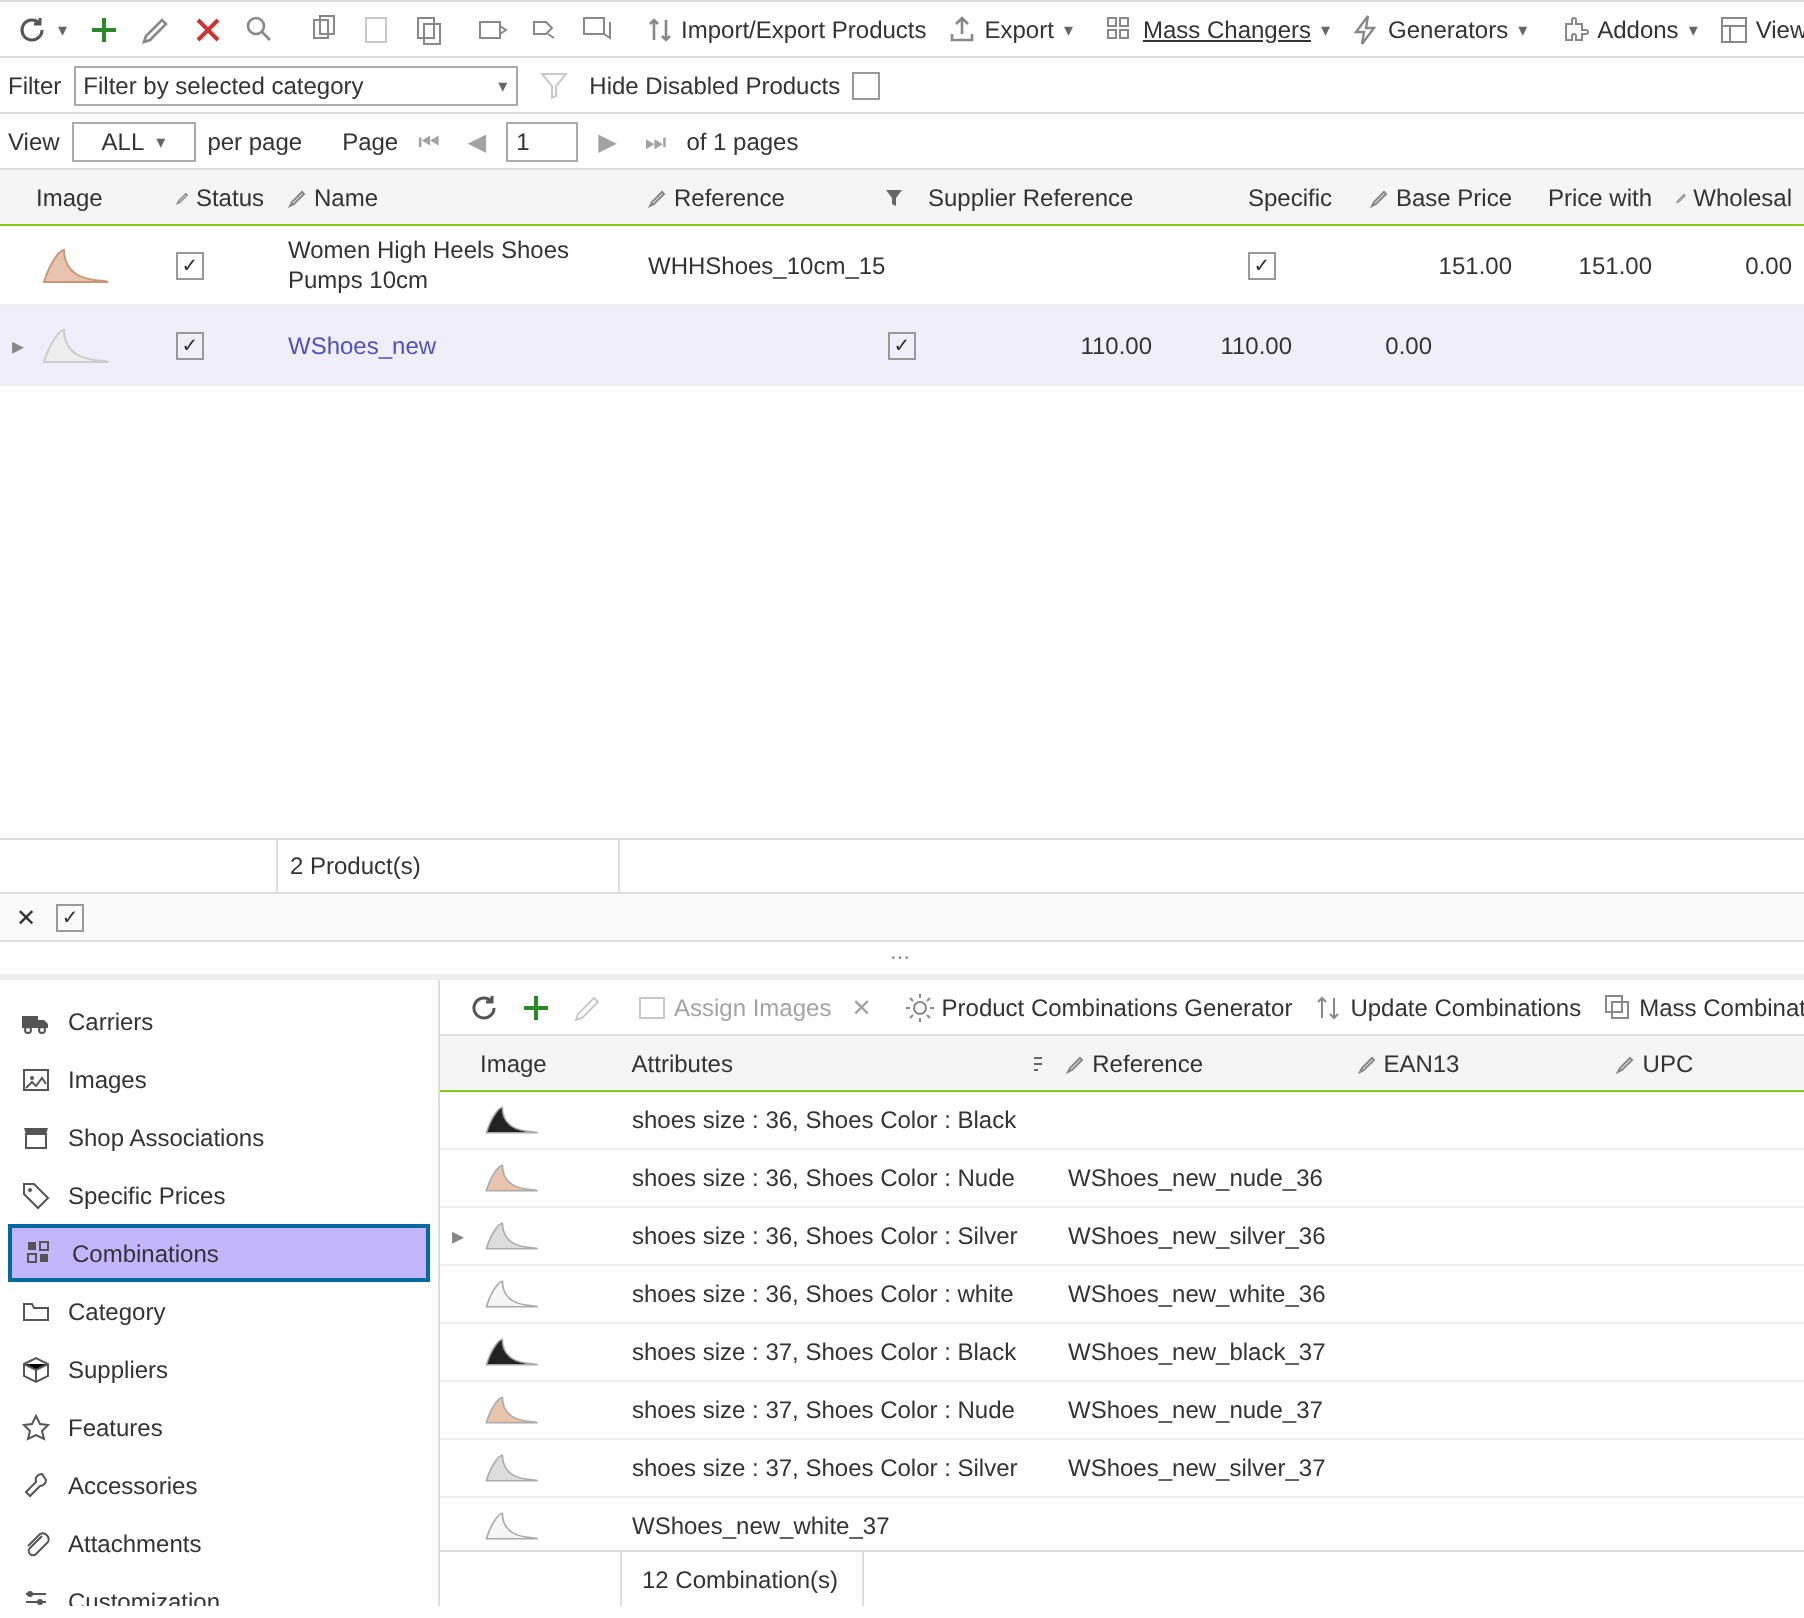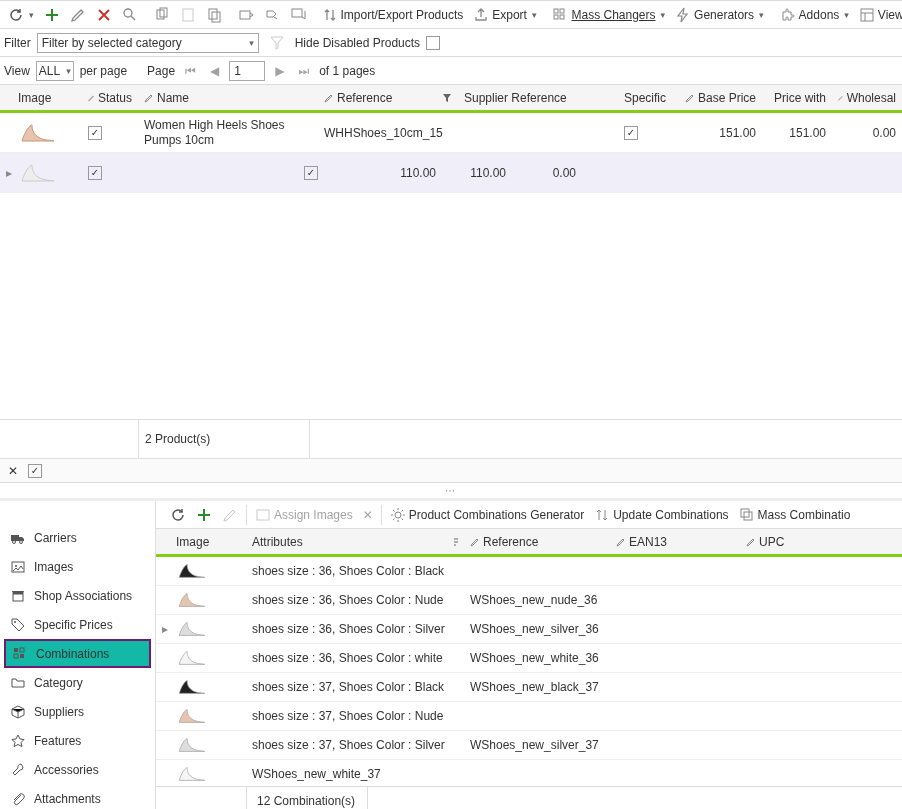--- a/index.html
+++ b/index.html
@@ -5,38 +5,38 @@
 *{box-sizing:border-box;margin:0;padding:0;font-family:"Segoe UI",Tahoma,sans-serif;font-size:12px;color:#333}
 body{background:#fff;width:902px;height:809px;overflow:hidden;border-top:1px solid #ddd}
 .toolbar{display:flex;align-items:center;height:28px;border-bottom:1px solid #ddd;padding:0 4px;gap:2px}
 .tbtn{display:flex;align-items:center;height:24px;padding:0 4px;cursor:pointer;gap:3px;white-space:nowrap}
 .sep{width:1px;height:20px;background:#ddd;margin:0 2px}
 .ic{width:16px;height:16px;display:inline-flex;align-items:center;justify-content:center}
 .caret{font-size:9px;color:#666;margin-left:2px}
 .filter-row{display:flex;align-items:center;height:28px;border-bottom:1px solid #ddd;padding:0 4px;gap:6px}
 .combo{display:flex;align-items:center;border:1px solid #aaa;height:20px;padding:0 4px;width:222px;justify-content:space-between;color:#555}
 .pager-row{display:flex;align-items:center;height:28px;border-bottom:1px solid #ddd;padding:0 4px;gap:6px}
-.sel{border:1px solid #aaa;height:20px;padding:0 2px;display:flex;align-items:center;gap:4px}
+.sel{border:1px solid #aaa;height:20px;padding:0 14px;display:flex;align-items:center;gap:4px}
 .pginput{border:1px solid #aaa;width:36px;height:20px;padding:0 4px}
-.grid-head{display:flex;height:28px;border-bottom:3px solid #84cc16;background:#f5f5f5;align-items:center}
+.grid-head{display:flex;height:28px;border-bottom:1px solid #84cc16;background:#f5f5f5;align-items:center}
 .gh{display:flex;align-items:center;height:100%;padding:0 6px;color:#555;gap:3px;overflow:hidden}
 .peng{width:10px;height:10px}
 .grid-row{display:flex;height:40px;border-bottom:1px solid #eee;align-items:center}
 .row2{background:#f0eef8}
 .gc{display:flex;align-items:center;height:100%;padding:0 6px;overflow:hidden}
 .chkbox{width:14px;height:14px;border:1px solid #999;display:inline-flex;align-items:center;justify-content:center}
 .chkbox.chk::after{content:"✓";font-size:10px;color:#333}
 .shoe{width:40px;height:24px}
-.status-row{height:40px;border-top:1px solid #ddd;border-bottom:1px solid #ddd;display:flex;align-items:flex-end}
+.status-row{height:28px;border-top:1px solid #ddd;border-bottom:1px solid #ddd;display:flex;align-items:flex-end}
 .status-cell{border-left:1px solid #ddd;border-right:1px solid #ddd;height:100%;display:flex;align-items:center;padding:0 6px;width:172px;margin-left:138px}
 .filter-bar{display:flex;align-items:center;height:24px;border-bottom:1px solid #ddd;padding:0 4px;gap:6px;background:#fafafa}
 .bottom{display:flex;height:316px;border-top:3px solid #eee}
-.sidebar{width:156px;border-right:1px solid #ddd;padding:22px 4px;overflow:hidden}
+.sidebar{width:220px;border-right:1px solid #ddd;padding:6px 4px;overflow:hidden}
 .sitem{display:flex;align-items:center;height:29px;padding:0 6px;gap:8px;cursor:pointer;color:#444}
-.sitem.sel-item{border:2px solid #701a75;background:#14b8a6}
+.sitem.sel-item{border:2px solid #0369a1;background:#c4b5fd}
 .right{flex:1;display:flex;flex-direction:column;overflow:hidden}
 .grid2{flex:1;overflow:hidden}
 .g2row{display:flex;height:29px;border-bottom:1px solid #eee;align-items:center}
 .g2c{padding:0 6px;display:flex;align-items:center;overflow:hidden}
 .status2{height:28px;border-top:1px solid #ddd;display:flex;align-items:center;padding-left:90px}
 .status2-cell{border-left:1px solid #ddd;border-right:1px solid #ddd;height:100%;display:flex;align-items:center;padding:0 10px;width:122px}
 .link{color:#5050c0}
 .num{text-align:right;justify-content:flex-end}
 .disabled{opacity:.45}
 .und{}
@@ -312,20 +312,23 @@
   <div class="grid-row row2">
     <div class="gc" style="width:10px;color:#888">▸</div>
     <div class="gc" style="width:70px">
         <svg class="shoe" viewBox="0 0 40 24">
           <path d="M4 20c3-10 8-16 10-16 0 2 0 8 6 12s14 3 16 4H4z" fill="#eee" stroke="#ccc"></path>
         </svg>
       </div>
     <div class="gc" style="width:56px">
         <span class="chkbox chk"></span>
       </div>
+    <div class="gc" style="width:140px">
+        <span class="link">WShoes_new</span>
+      </div>
     <div class="gc" style="width:160px"></div>
     <div class="gc" style="width:60px">
         <span class="chkbox chk"></span>
       </div>
     <div class="gc num link" style="width:84px">
         <span>110.00</span>
       </div>
     <div class="gc num link" style="width:70px">
         <span>110.00</span>
       </div>
@@ -623,20 +626,23 @@
         <div class="g2row">
           <div class="g2c" style="width:14px;color:#888"></div>
   <div class="g2c" style="width:76px">
             <svg width="32" height="20" viewBox="0 0 40 24">
               <path d="M4 20c3-10 8-16 10-16 0 2 0 8 6 12s14 3 16 4H4z" fill="#e8c4ae" stroke="#aaa"></path>
             </svg>
           </div>
   <div class="g2c" style="width:218px">
             <span>shoes size : 37, Shoes Color : Nude</span>
           </div>
+  <div class="g2c" style="width:220px">
+            <span>WShoes_new_nude_37</span>
+          </div>
         </div>
         <div class="g2row">
           <div class="g2c" style="width:14px;color:#888"></div>
   <div class="g2c" style="width:76px">
             <svg width="32" height="20" viewBox="0 0 40 24">
               <path d="M4 20c3-10 8-16 10-16 0 2 0 8 6 12s14 3 16 4H4z" fill="#ddd" stroke="#aaa"></path>
             </svg>
           </div>
   <div class="g2c" style="width:218px">
             <span>shoes size : 37, Shoes Color : Silver</span>

